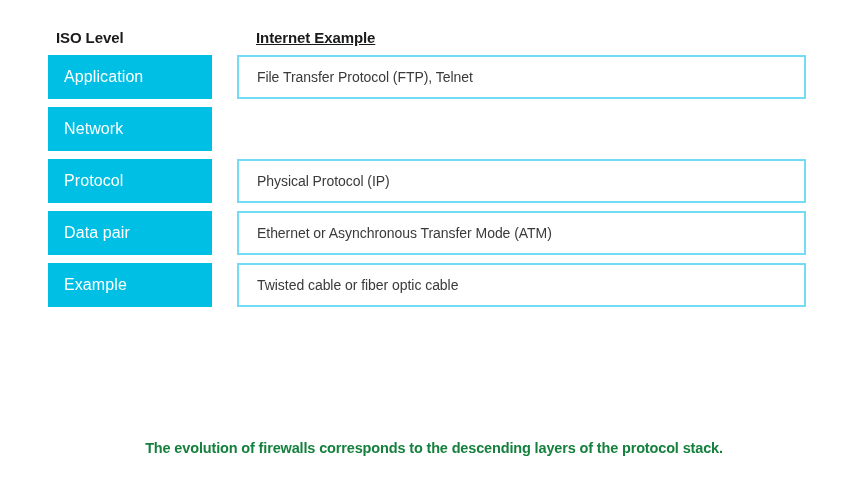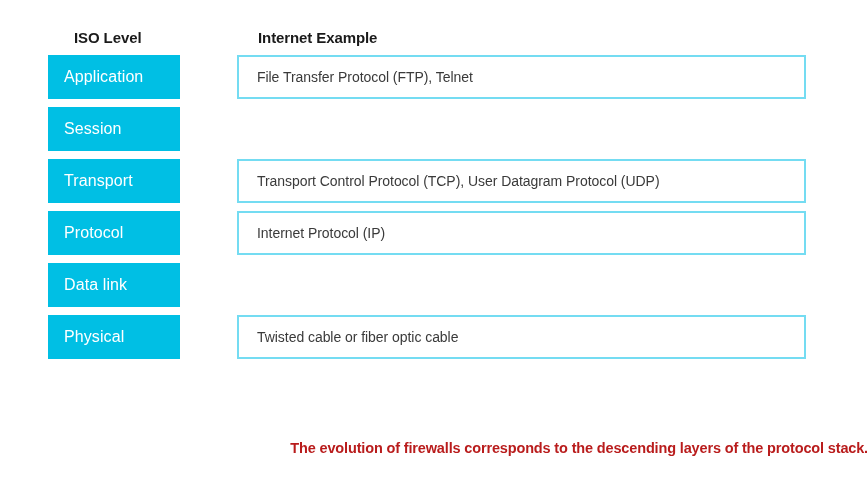--- a/index.html
+++ b/index.html
@@ -32,44 +32,43 @@
   }
   .col-head {
     position: absolute;
     top: 0;
     font-size: 15px;
     font-weight: bold;
     letter-spacing: -0.1px;
     color: #1a1a1a;
     white-space: nowrap;
     line-height: 20px;
-    margin-left: 18px;
   }
   .col-head.iso  { left: 8px; }
-  .col-head.net  { left: 192px; }
+  .col-head.net  { left: 208px; text-decoration: underline; }
 
   
   .rows {
     position: absolute;
     left: 48px;
     top: 55px;
     width: 772px;
   }
   .row {
     position: relative;
     height: 44px;
     margin-bottom: 8px;
   }
   .row:last-child { margin-bottom: 0; }
 
   .level-cell {
     position: absolute;
     left: 0;
     top: 0;
-    width: 132px;
+    width: 164px;
     height: 44px;
     background: #00bfe4;
     box-sizing: border-box;
     display: flex;
     align-items: center;
   }
   .level-label {
     padding-left: 16px;
     font-size: 16px;
     font-weight: normal;
@@ -97,24 +96,24 @@
     letter-spacing: -0.05px;
     white-space: nowrap;
   }
 
   
   .caption {
     position: absolute;
     left: 0;
     top: 438px;
     width: 868px;
-    text-align: right;
+    text-align: center;
     font-size: 14.5px;
     font-weight: bold;
-    color: #b91c1c;
+    color: #15803d;
     letter-spacing: -0.15px;
     line-height: 20px;
   }
 </style>
 </head>
 <body>
 
 <div class="diagram">
 
   <div class="header-row">
@@ -129,51 +128,46 @@
         <span class="level-label">Application</span>
       </div>
       <div class="example-cell">
         <span class="example-label">File Transfer Protocol (FTP), Telnet</span>
       </div>
     </div>
 
 
     <div class="row">
       <div class="level-cell">
-        <span class="level-label">Session</span>
+        <span class="level-label">Network</span>
       </div>
     </div>
 
-    <div class="row">
-      <div class="level-cell">
-        <span class="level-label">Transport</span>
-      </div>
-      <div class="example-cell">
-        <span class="example-label">Transport Control Protocol (TCP), User Datagram Protocol (UDP)</span>
-      </div>
-    </div>
 
     <div class="row">
       <div class="level-cell">
         <span class="level-label">Protocol</span>
       </div>
       <div class="example-cell">
-        <span class="example-label">Internet Protocol (IP)</span>
+        <span class="example-label">Physical Protocol (IP)</span>
       </div>
     </div>
 
     <div class="row">
       <div class="level-cell">
-        <span class="level-label">Data link</span>
+        <span class="level-label">Data pair</span>
+      </div>
+      <div class="example-cell">
+        <span class="example-label">Ethernet or Asynchronous Transfer Mode (ATM)</span>
       </div>
     </div>
 
     <div class="row">
       <div class="level-cell">
-        <span class="level-label">Physical</span>
+        <span class="level-label">Example</span>
       </div>
       <div class="example-cell">
         <span class="example-label">Twisted cable or fiber optic cable</span>
       </div>
     </div>
 
   </div>
 
   <div class="caption">The evolution of firewalls corresponds to the descending layers of the protocol stack.</div>
 

